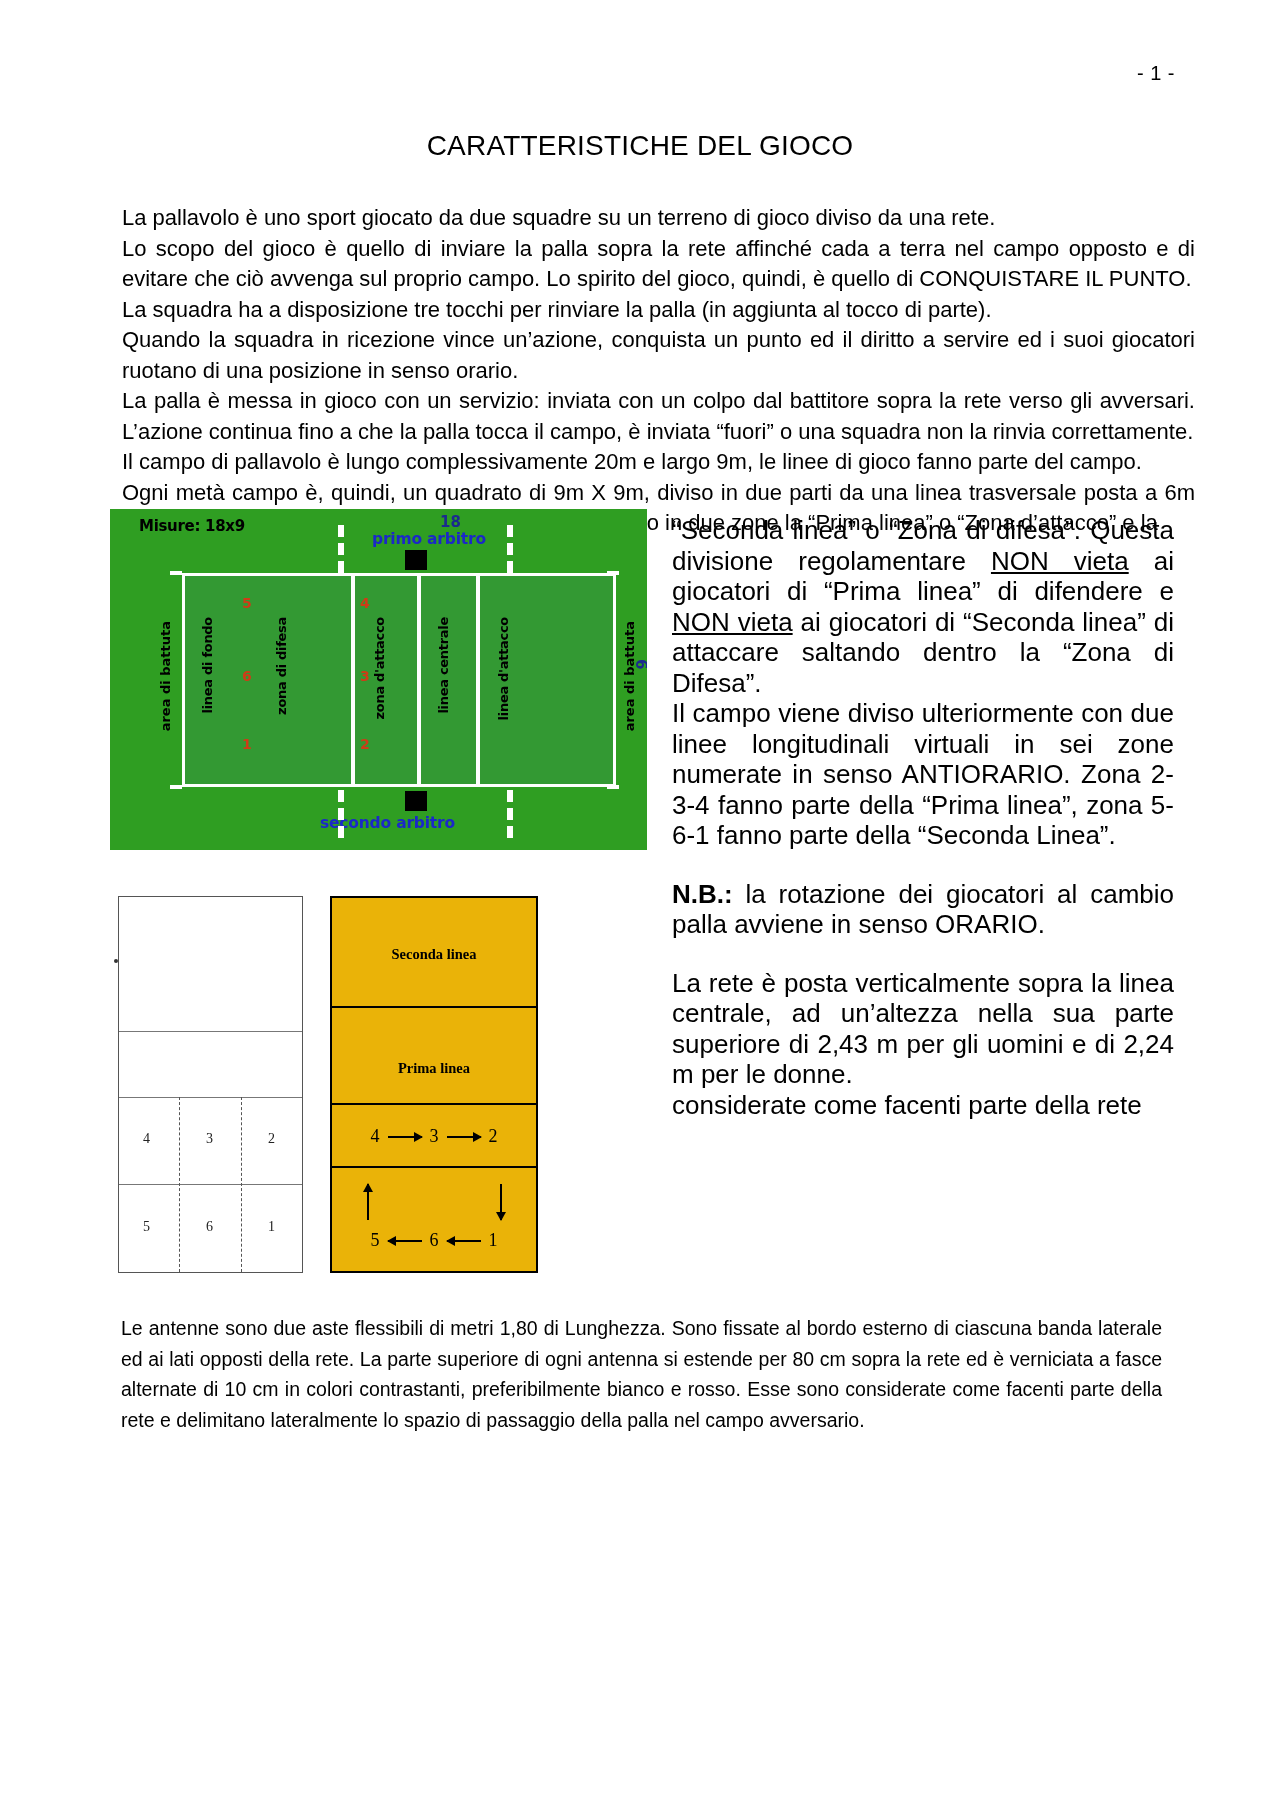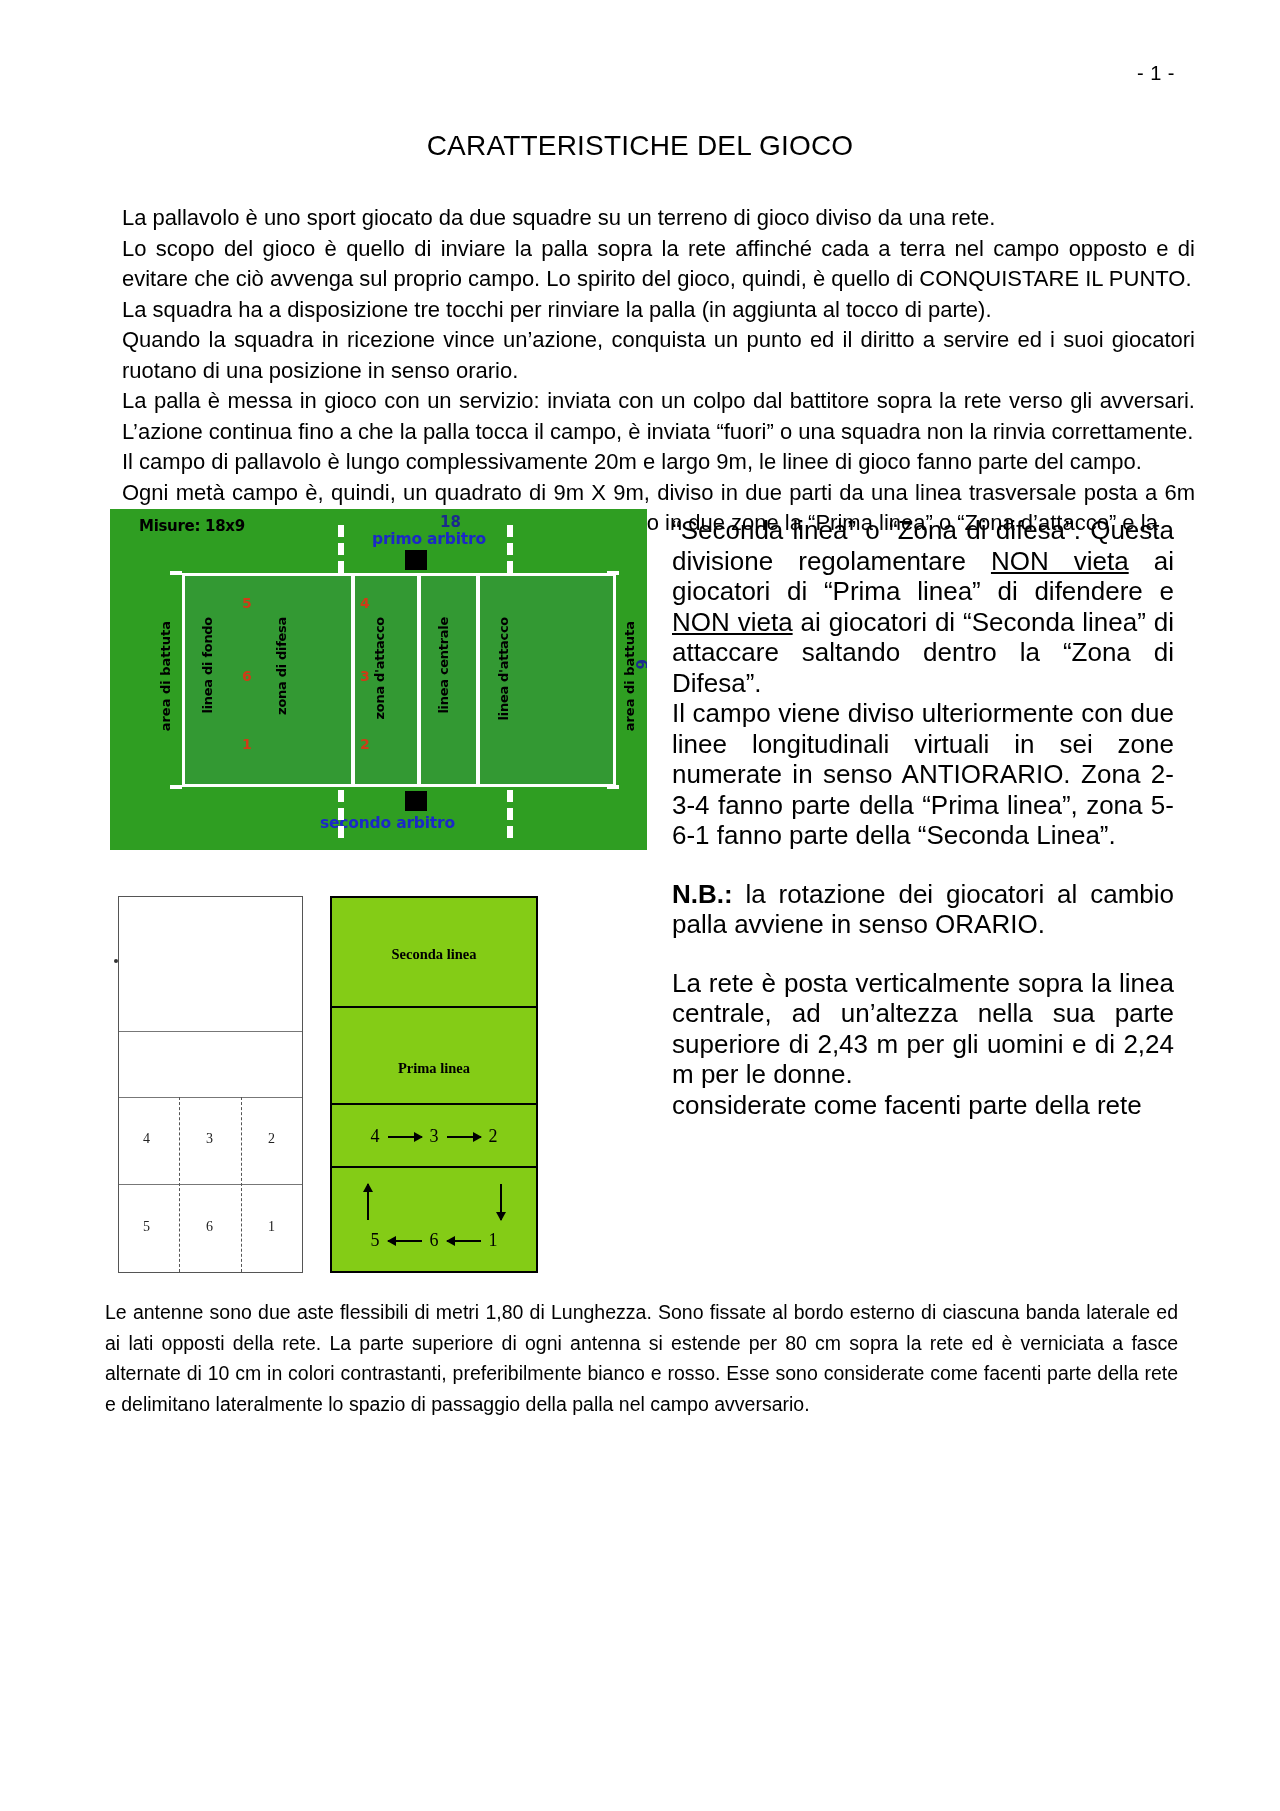--- a/index.html
+++ b/index.html
@@ -212,21 +212,21 @@
 
   
   .schema-right {
     position: absolute;
     top: 896px;
     left: 330px;
     width: 208px;
     height: 377px;
     border: 2.5px solid #000;
     box-sizing: border-box;
-    background: #84cc16;
+    background: #eab308;
   }
   .sr-div {
     position: absolute;
     left: 0; right: 0;
     height: 0;
     border-top: 2.5px solid #000;
   }
   .sr-text {
     position: absolute;
     width: 100%;
@@ -310,21 +310,21 @@
   
   .bottom-par {
     position: absolute;
     top: 1297px;
     left: 105px;
     width: 1073px;
     font-size: 19.5px;
     line-height: 30.5px;
     text-align: justify;
   }
-  .bottom-par p { margin: 0; }
+  .bottom-par p { margin: 16px; }
 </style>
 </head>
 <body>
 
 <div id="page">
 
   <div class="page-number">- 1 -</div>
   <div class="doc-title">CARATTERISTICHE DEL GIOCO</div>
 
   <div class="intro">

